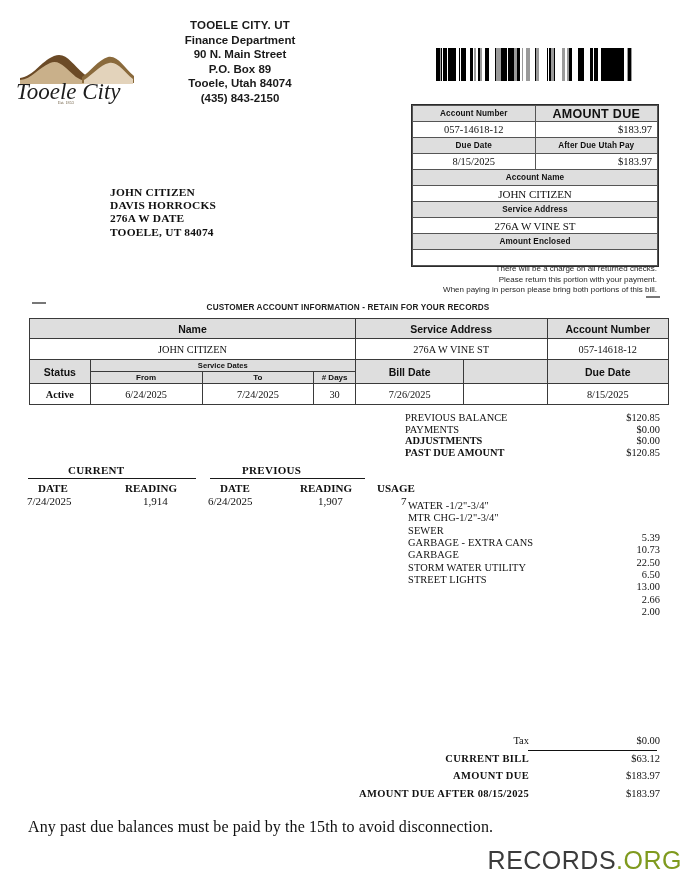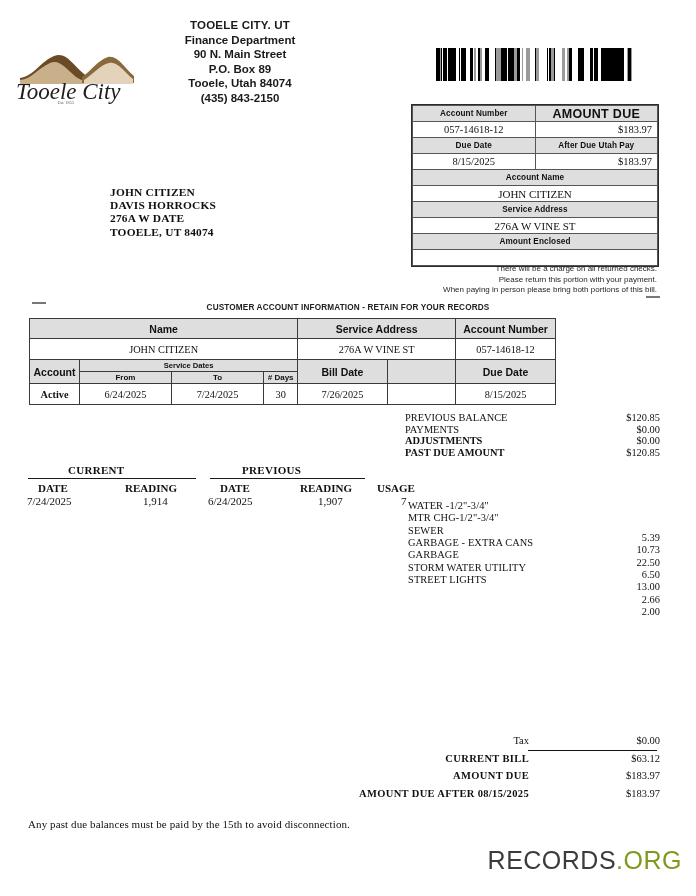--- a/index.html
+++ b/index.html
@@ -54,21 +54,21 @@
   .tick{height:1.5px;background:#777;}
   .tickL{left:32px;top:302px;width:14px;}
   .tickR{left:646px;top:296px;width:14px;}
 
   
   .caption{left:0;top:303px;width:696px;text-align:center;
     font-family:"Liberation Sans",sans-serif;font-size:8.2px;
     font-weight:bold;color:#222;letter-spacing:.15px;}
 
   
-  .acct{left:29px;top:318px;width:527px;}
+  .acct{left:29px;top:318px;width:640px;}
   .acct table{border-collapse:collapse;width:100%;table-layout:fixed;}
   .acct td{border:1px solid #3a3a3a;padding:0;text-align:center;}
   .acct .hd{background:#dedede;font-family:"Liberation Sans",sans-serif;
     font-weight:bold;font-size:10.5px;height:19px;color:#111;}
   .acct .hd.sm{font-size:7.6px;height:11px;}
   .acct .hd.sub{font-size:8px;height:11px;}
   .acct .dt{font-size:10.3px;height:20px;font-family:"Liberation Serif",serif;}
   .acct .dt.b{font-weight:bold;}
   .nb-b{border-bottom:none !important;}
 
@@ -97,21 +97,21 @@
   .totals{left:330px;top:735px;width:330px;font-size:10.5px;}
   .totals .trow{position:relative;height:17.6px;}
   .totals .tk{position:absolute;right:131px;top:0;font-weight:bold;
     letter-spacing:.35px;}
   .totals .tk.plain{font-weight:normal;letter-spacing:0;}
   .totals .tv{position:absolute;right:0;top:0;}
   .totals .rule{position:absolute;left:198px;right:3px;top:15px;
     height:1.3px;background:#111;}
 
   
-  .footer{left:28px;top:818px;font-size:11px;letter-spacing:.1px;}
+  .footer{left:28px;top:818px;font-size:16px;letter-spacing:.1px;}
 
   
   .wm{right:14px;top:846px;font-family:"Liberation Sans",sans-serif;
     font-size:25px;letter-spacing:.5px;}
   .wm .a{color:#3b3b3b;}
   .wm .b{color:#7f9a1e;}
 </style>
 </head>
 <body>
 
@@ -218,21 +218,21 @@
         <td class="hd" colspan="4">Name</td>
         <td class="hd" colspan="2">Service Address</td>
         <td class="hd">Account Number</td>
       </tr>
       <tr>
         <td class="dt" colspan="4">JOHN CITIZEN</td>
         <td class="dt" colspan="2">276A W VINE ST</td>
         <td class="dt">057-14618-12</td>
       </tr>
       <tr>
-        <td class="hd nb-b" rowspan="2">Account</td>
+        <td class="hd nb-b" rowspan="2">Status</td>
         <td class="hd sm" colspan="3">Service Dates</td>
         <td class="hd" rowspan="2">Bill Date</td>
         <td class="hd" rowspan="2"></td>
         <td class="hd" rowspan="2">Due Date</td>
       </tr>
       <tr>
         <td class="hd sub">From</td>
         <td class="hd sub">To</td>
         <td class="hd sub"># Days</td>
       </tr>

